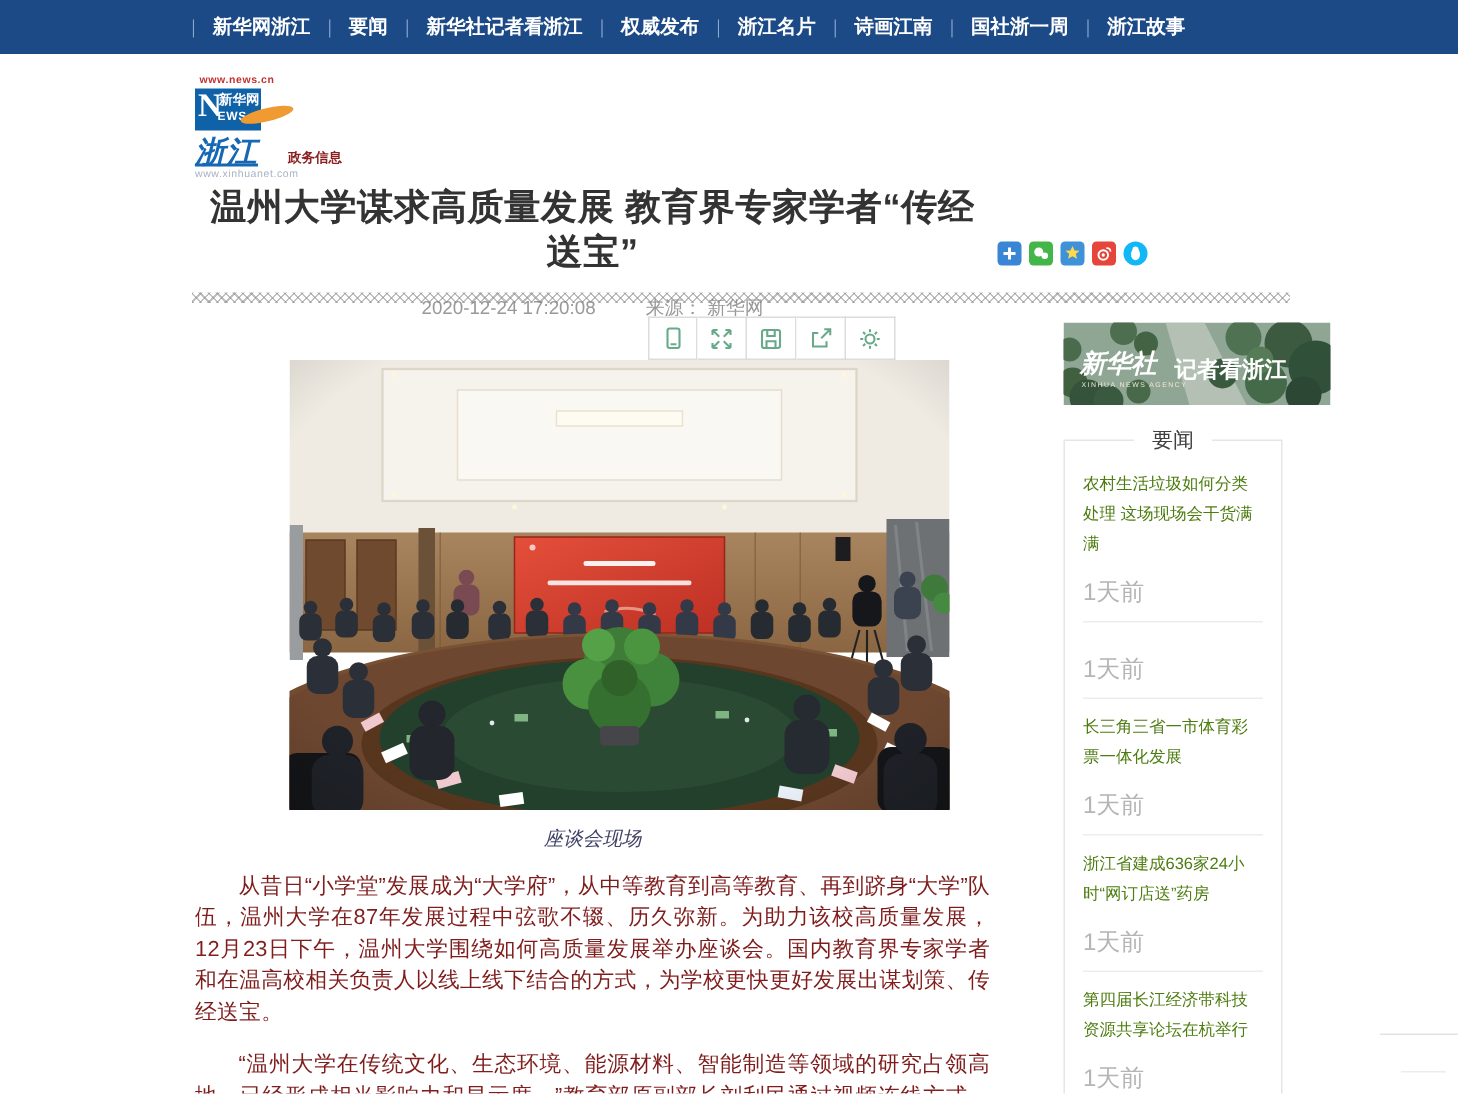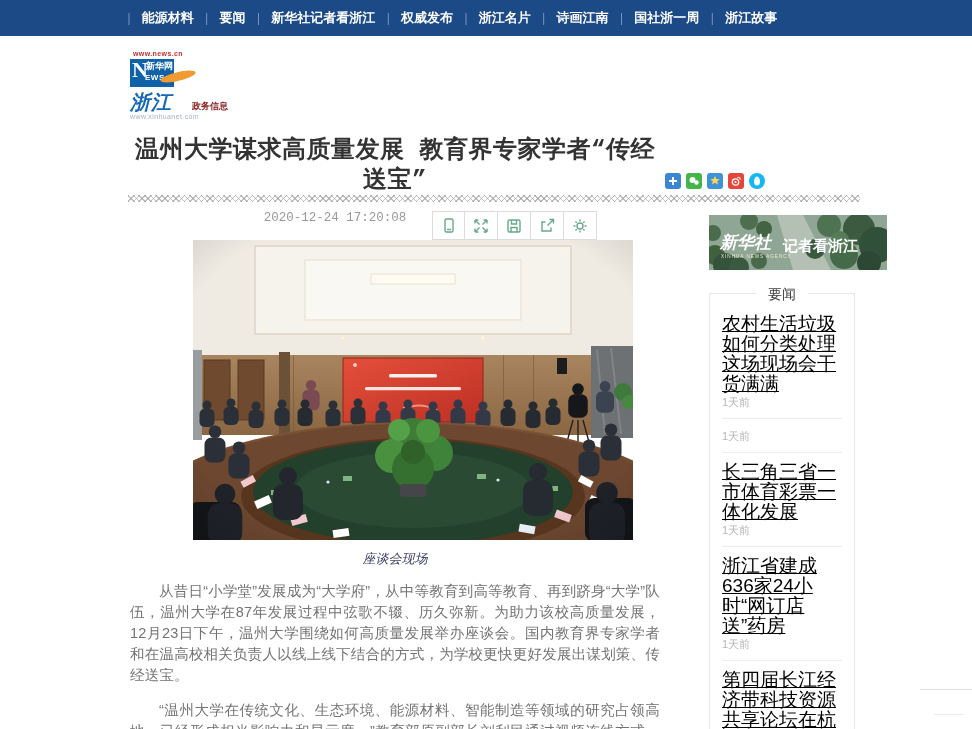--- a/index.html
+++ b/index.html
@@ -19,25 +19,25 @@
   
   .logo { position:absolute; left:130px; top:50px; width:130px; height:64px; cursor:pointer; }
   .logo-url-top { font-size:7px; color:#c03030; font-weight:bold; letter-spacing:.4px; margin-left:3px; line-height:8px; }
   .logo-main { position:relative; height:30px; margin-top:1px; }
   .logo-nbox { position:absolute; left:0; top:0; width:44px; height:28px; background:#1062a8; }
   .logo-n { position:absolute; left:2px; top:-2px; color:#fff; font-weight:bold; font-size:22px; font-family:"Liberation Serif",serif; }
   .logo-ews { position:absolute; left:15px; top:14px; color:#fff; font-weight:bold; font-size:8px; letter-spacing:.5px; }
   .logo-xinhua { position:absolute; left:16px; top:1px; color:#fff; font-weight:bold; font-size:9px; }
   .logo-swoosh { position:absolute; left:30px; top:13px; width:36px; height:9px; background:#f09a32; border-radius:60% 90% 60% 90%; transform:rotate(-16deg); }
   .logo-row2 { position:relative; margin-top:2px; height:22px; }
-  .logo-region { font-size:20px; font-weight:bold; font-style:italic; color:#1668b5; letter-spacing:1px; line-height:22px; }
+  .logo-region { font-size:20px; font-weight:bold; font-style:italic; color:#1668b5; letter-spacing:1px; line-height:22px;text-decoration:underline; }
   .logo-tagline { font-size:9px; font-weight:bold; color:#8a1f1f; margin-left:20px; }
   .logo-url-bottom { font-size:7px; color:#a8b2c5; letter-spacing:.4px; line-height:8px; }
   
-  .article-header { position:absolute; left:130px; top:136px; width:725px;font-family:Liberation Mono, monospace; }
+  .article-header { position:absolute; left:130px; top:124px; width:725px; }
   .header-inner { width:530px; text-align:center; }
   .article-title { font-size:24px; font-weight:bold; color:#333; margin:0; line-height:30px; letter-spacing:.5px; }
   .meta { margin-top:13px; font-size:12.5px; color:#999; }
   .meta .src-label { margin-left:30px; }
   .share-bar { position:absolute; right:90px; top:37px; display:flex; gap:5px; }
   .share-icon { width:16px; height:16px; border-radius:3px; display:flex; align-items:center; justify-content:center; cursor:pointer; }
   .hatch {
     position:absolute; left:128px; top:195px; width:732px; height:7px;
     background-image:
       repeating-linear-gradient(45deg, rgba(140,140,140,.55) 0 1px, transparent 1px 4px),
@@ -46,41 +46,41 @@
   
   .main-col { position:absolute; left:130px; top:211px; width:530px; }
   .photo-wrap { width:404px; margin:0 auto; }
   .toolbar { display:flex; justify-content:flex-end; }
   .toolbar-cell { width:33px; height:29px; border:1px solid #dcdcdc; border-left:none; background:#fff; display:flex; align-items:center; justify-content:center; cursor:pointer; }
   .toolbar-cell:first-child { border-left:1px solid #dcdcdc; }
   .toolbar-cell svg { stroke:#67a989; fill:none; stroke-width:1.4; }
   .photo { width:440px; height:300px; display:block; }
   .caption { text-align:center; font-family:"DejaVu Serif","Liberation Serif",serif; font-style:italic; font-size:13px; color:#3f4366; margin-top:10px; }
   .article-body { margin-top:13px; }
-  .article-body p { font-size:14.5px; line-height:21px; color:#737373; text-indent:2em; margin:0 0 14px; text-align:justify; letter-spacing:.2px; }
+  .article-body p { font-size:14.5px; line-height:21px; color:#7f1d1d; text-indent:2em; margin:0 0 14px; text-align:justify; letter-spacing:.2px; }
   
   .sidebar { position:absolute; left:677px; top:215px; width:178px;padding-left:32px; }
   .side-banner { width:178px; height:55px; display:block; cursor:pointer; }
   .news-box { margin-top:23px; border:1px solid #e6e6e6; padding:0 12px 2px; background:#fff; }
   .box-head { text-align:center; margin-top:-9px; margin-bottom:1px; }
   .box-head span { background:#fff; padding:0 12px; font-size:14px; color:#404040; }
   .news-item { padding:9px 0 8px; border-bottom:1px solid #ededed; }
   .news-item:last-child { border-bottom:none; }
-  .news-title { font-size:19px; line-height:20px; color:#000000; cursor:pointer;text-decoration:underline; }
-  .news-time { font-size:11px; color:#b5b5b5; margin-top:1px; }
+  .news-title { font-size:11px; line-height:20px; color:#4d7c0f; cursor:pointer; }
+  .news-time { font-size:16px; color:#b5b5b5; margin-top:12px; }
   
   .frag { position:absolute; left:920px; top:689px; width:52px; height:26px; border-top:1px solid #e3e3e3; }
   .frag::after { content:""; position:absolute; left:14px; top:24px; width:30px; border-top:1px solid #ececec; }
 </style>
 </head>
 <body>
 
 <div class="navbar">
   <span class="nav-sep">｜</span>
-  <span class="nav-item">能源材料</span>
+  <span class="nav-item">新华网浙江</span>
   <span class="nav-sep">｜</span>
   <span class="nav-item">要闻</span>
   <span class="nav-sep">｜</span>
   <span class="nav-item">新华社记者看浙江</span>
   <span class="nav-sep">｜</span>
   <span class="nav-item">权威发布</span>
   <span class="nav-sep">｜</span>
   <span class="nav-item">浙江名片</span>
   <span class="nav-sep">｜</span>
   <span class="nav-item">诗画江南</span>

